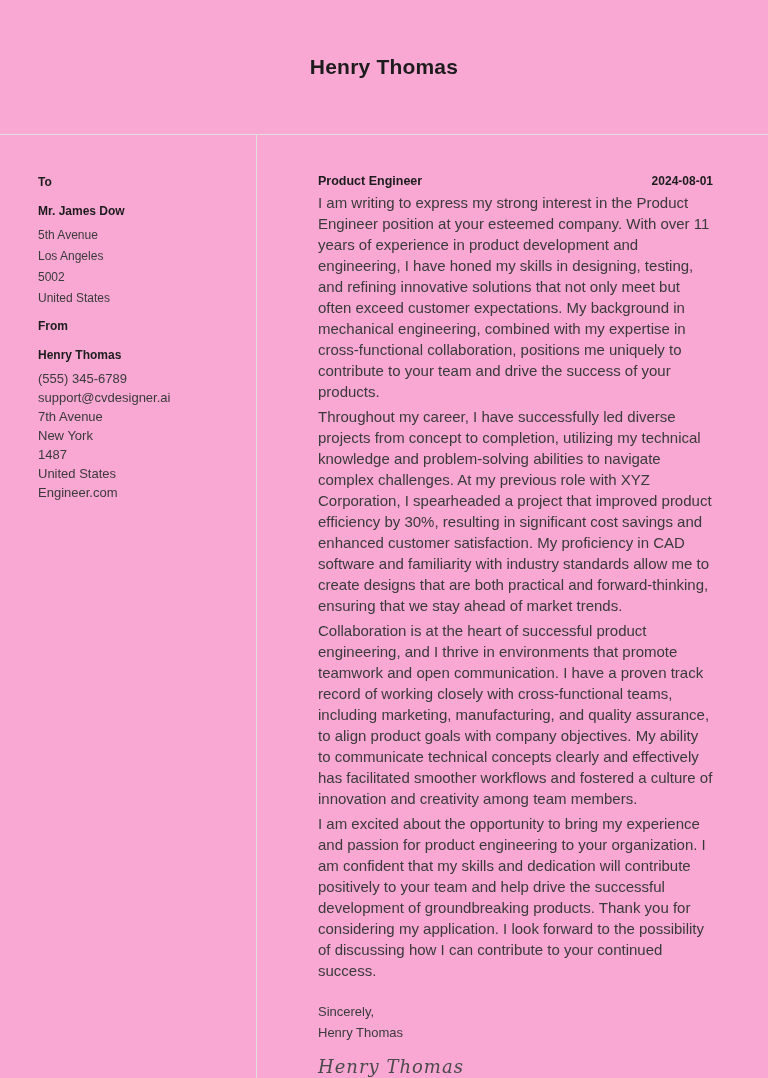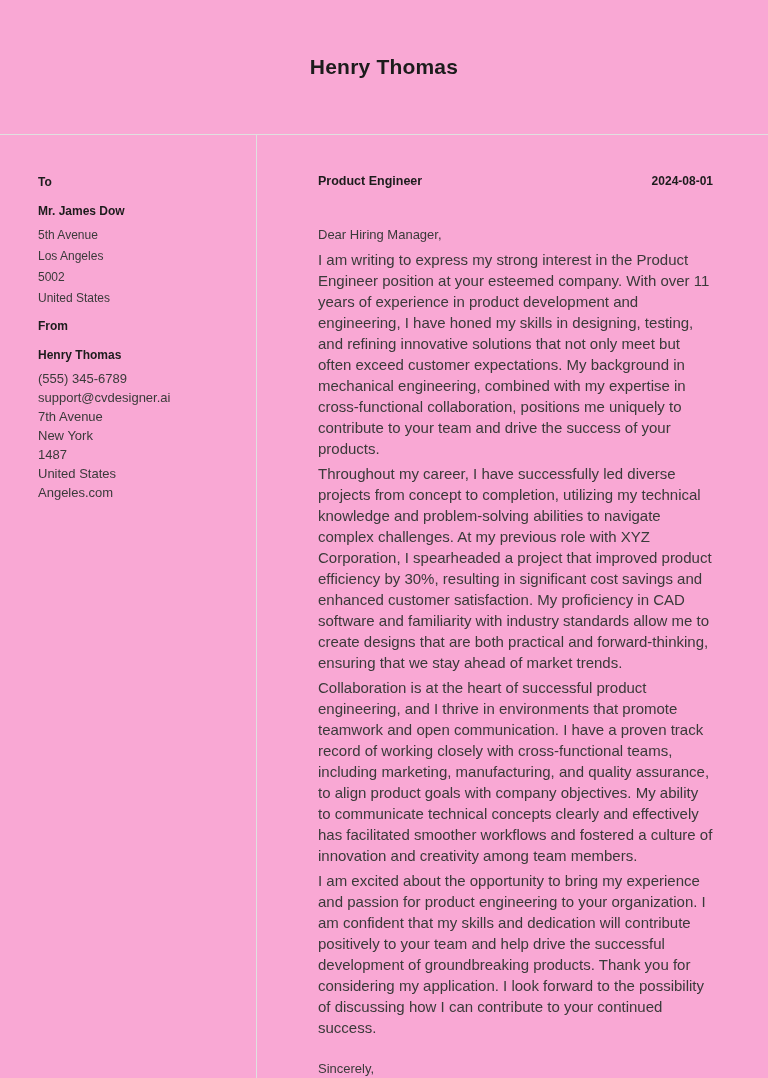--- a/index.html
+++ b/index.html
@@ -145,31 +145,30 @@
       <div class="section from-section">
         <div class="section-label">From</div>
         <div class="person-name">Henry Thomas</div>
         <div class="lines from-lines">
             <div class="line">(555) 345-6789</div>
             <div class="line">support@cvdesigner.ai</div>
             <div class="line">7th Avenue</div>
             <div class="line">New York</div>
             <div class="line">1487</div>
             <div class="line">United States</div>
-            <div class="line">Angeles.com</div>
+            <div class="line">Engineer.com</div>
           </div>
       </div>
     </aside>
 
     <main class="content">
       <div class="title-row">
         <span class="job-title">Product Engineer</span>
         <span class="date">2024-08-01</span>
       </div>
-      <p class="salutation">Dear Hiring Manager,</p>
       <div class="paragraphs">
           <p class="para">I am writing to express my strong interest in the Product Engineer position at your esteemed company. With over 11 years of experience in product development and engineering, I have honed my skills in designing, testing, and refining innovative solutions that not only meet but often exceed customer expectations. My background in mechanical engineering, combined with my expertise in cross-functional collaboration, positions me uniquely to contribute to your team and drive the success of your products.</p>
           <p class="para">Throughout my career, I have successfully led diverse projects from concept to completion, utilizing my technical knowledge and problem-solving abilities to navigate complex challenges. At my previous role with XYZ Corporation, I spearheaded a project that improved product efficiency by 30%, resulting in significant cost savings and enhanced customer satisfaction. My proficiency in CAD software and familiarity with industry standards allow me to create designs that are both practical and forward-thinking, ensuring that we stay ahead of market trends.</p>
           <p class="para">Collaboration is at the heart of successful product engineering, and I thrive in environments that promote teamwork and open communication. I have a proven track record of working closely with cross-functional teams, including marketing, manufacturing, and quality assurance, to align product goals with company objectives. My ability to communicate technical concepts clearly and effectively has facilitated smoother workflows and fostered a culture of innovation and creativity among team members.</p>
           <p class="para">I am excited about the opportunity to bring my experience and passion for product engineering to your organization. I am confident that my skills and dedication will contribute positively to your team and help drive the successful development of groundbreaking products. Thank you for considering my application. I look forward to the possibility of discussing how I can contribute to your continued success.</p>
         </div>
       <p class="closing">
         <span>Sincerely,</span><br>
         <span>Henry Thomas</span>
       </p>

